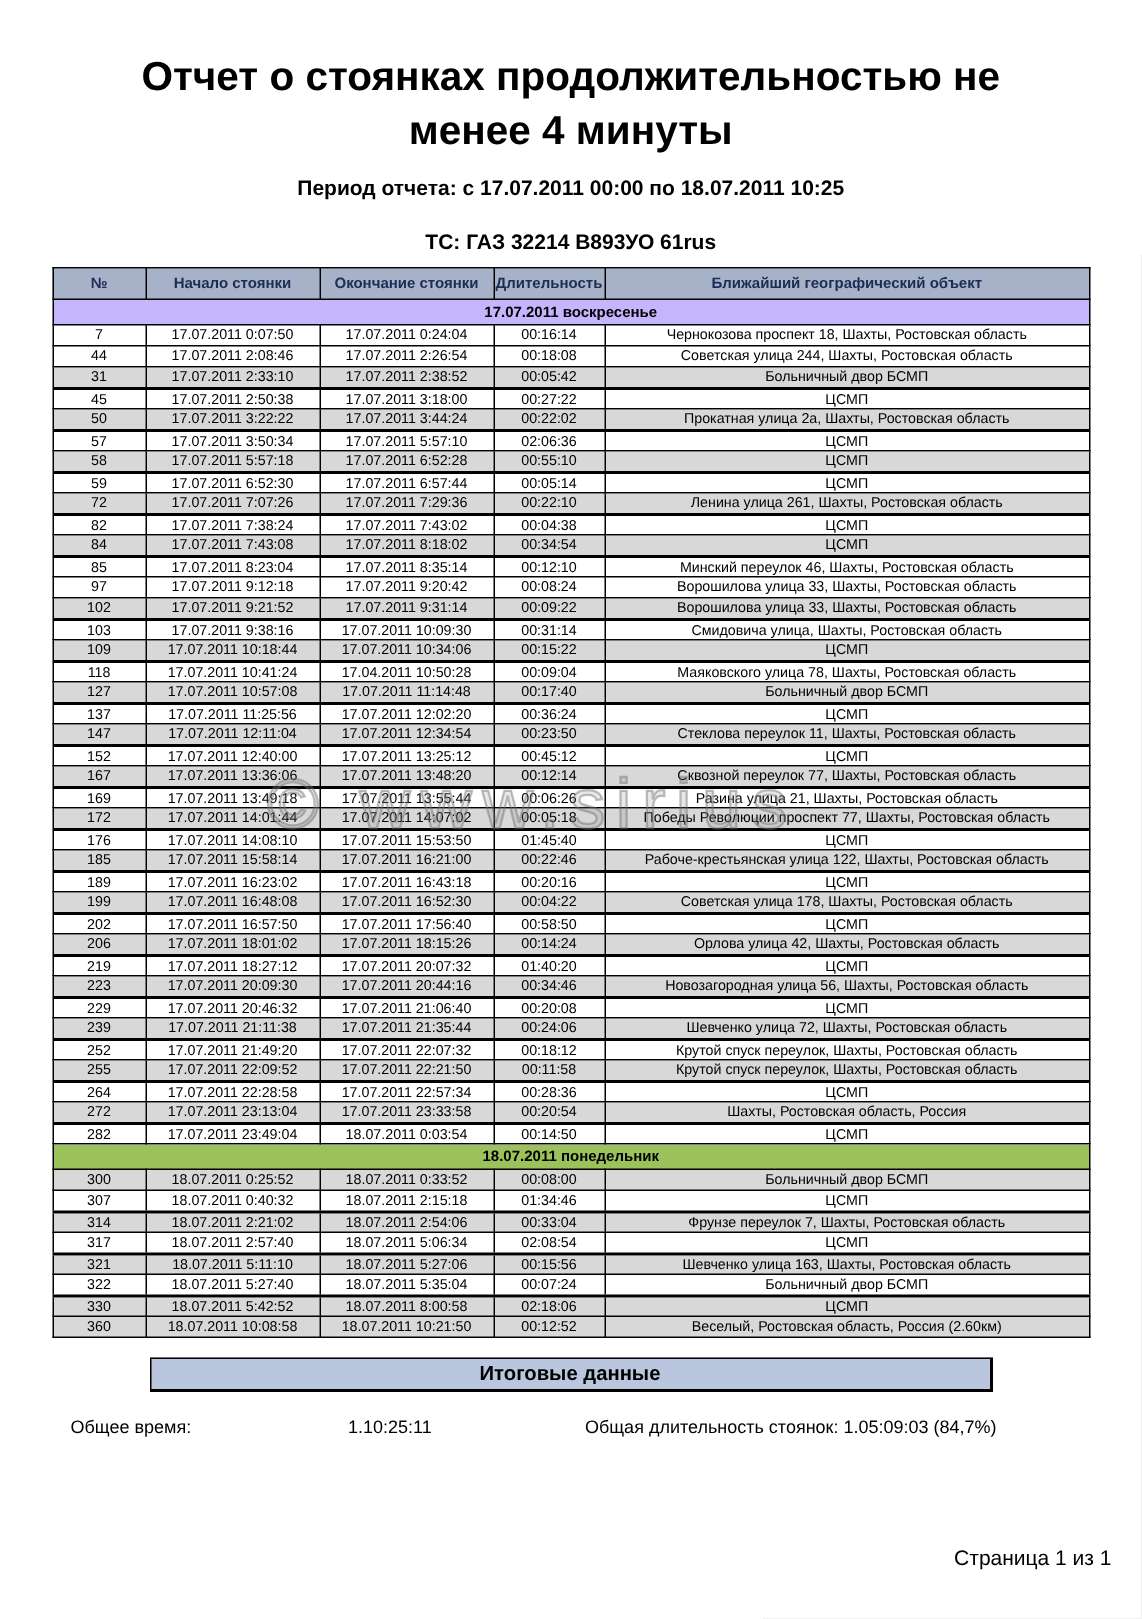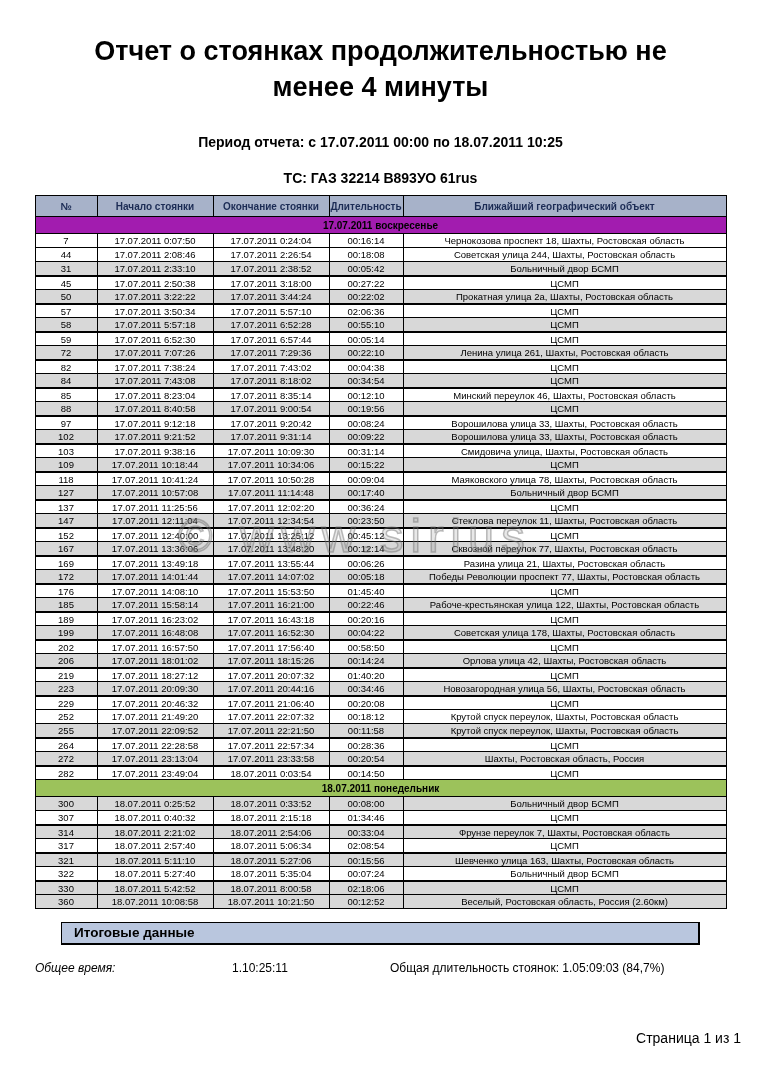--- a/index.html
+++ b/index.html
@@ -18,21 +18,21 @@
     max-width:625px;
     text-align:center;
     font-size:27px;
     font-weight:bold;
     line-height:1.32;
   }
   .subline {
     text-align:center;
     font-size:14px;
     font-weight:bold;
-    margin-top:29px;
+    margin-top:12px;
   }
   .subline.tc { margin-top:20px; }
   table.stops {
     width:691px;
     margin:9px auto 0;
     border-collapse:collapse;
     font-size:9.5px;
     table-layout:fixed;
   }
   table.stops, table.stops td, table.stops th { border:1px solid #000; }
@@ -68,38 +68,39 @@
     font-size:47px;
     font-weight:normal;
     letter-spacing:7px;
     white-space:nowrap;
     color:rgba(130,130,130,0.18);
     -webkit-text-stroke:1.5px rgba(110,110,110,0.45);
     pointer-events:none;
     z-index:5;
   }
   .summary-bar {
-    width:639px;
+    width:562px;
     margin:13px auto 0;
     background:#b9c6de;
     border:1px solid #000;
     border-bottom:2.5px solid #000;
     border-right:2.5px solid #000;
     font-size:13.5px;
     font-weight:bold;
     padding:2px 12px 3px;
+    text-align:center;
   }
   .summary-line {
     position:relative;
     width:691px;
     margin:16px auto 0;
     font-size:12px;
     height:16px;
   }
-  .summary-line .lbl   { position:absolute; left:0;font-style:italic; }
+  .summary-line .lbl   { position:absolute; left:12px; }
   .summary-line .val   { position:absolute; left:197px; }
   .summary-line .total { position:absolute; left:355px; }
   .page-num {
     position:absolute;
     right:20px; top:1030px;
     font-size:14px;
   }
 </style>
 </head>
 <body>
@@ -122,21 +123,21 @@
       <tr>
           <th>№</th>
           <th>Начало стоянки</th>
           <th>Окончание стоянки</th>
           <th>Длительность</th>
           <th>Ближайший географический объект</th>
         </tr>
     </thead>
     <tbody>
         <tr class="section-row">
-          <td colspan="5" style="background: #a21caf;">17.07.2011 воскресенье</td>
+          <td colspan="5" style="background: #c4b5fd;">17.07.2011 воскресенье</td>
         </tr>
         <tr class="white">
           <td>7</td>
           <td>17.07.2011 0:07:50</td>
           <td>17.07.2011 0:24:04</td>
           <td>00:16:14</td>
           <td>Чернокозова проспект 18, Шахты, Ростовская область</td>
         </tr>
         <tr class="white">
           <td>44</td>
@@ -208,27 +209,20 @@
           <td>00:34:54</td>
           <td>ЦСМП</td>
         </tr>
         <tr class="white">
           <td>85</td>
           <td>17.07.2011 8:23:04</td>
           <td>17.07.2011 8:35:14</td>
           <td>00:12:10</td>
           <td>Минский переулок 46, Шахты, Ростовская область</td>
         </tr>
-        <tr class="gray pair-end">
-          <td>88</td>
-          <td>17.07.2011 8:40:58</td>
-          <td>17.07.2011 9:00:54</td>
-          <td>00:19:56</td>
-          <td>ЦСМП</td>
-        </tr>
         <tr class="white">
           <td>97</td>
           <td>17.07.2011 9:12:18</td>
           <td>17.07.2011 9:20:42</td>
           <td>00:08:24</td>
           <td>Ворошилова улица 33, Шахты, Ростовская область</td>
         </tr>
         <tr class="gray pair-end">
           <td>102</td>
           <td>17.07.2011 9:21:52</td>
@@ -246,21 +240,21 @@
         <tr class="gray pair-end">
           <td>109</td>
           <td>17.07.2011 10:18:44</td>
           <td>17.07.2011 10:34:06</td>
           <td>00:15:22</td>
           <td>ЦСМП</td>
         </tr>
         <tr class="white">
           <td>118</td>
           <td>17.07.2011 10:41:24</td>
-          <td>17.07.2011 10:50:28</td>
+          <td>17.04.2011 10:50:28</td>
           <td>00:09:04</td>
           <td>Маяковского улица 78, Шахты, Ростовская область</td>
         </tr>
         <tr class="gray pair-end">
           <td>127</td>
           <td>17.07.2011 10:57:08</td>
           <td>17.07.2011 11:14:48</td>
           <td>00:17:40</td>
           <td>Больничный двор БСМП</td>
         </tr>
@@ -361,20 +355,27 @@
           <td>17.07.2011 20:44:16</td>
           <td>00:34:46</td>
           <td>Новозагородная улица 56, Шахты, Ростовская область</td>
         </tr>
         <tr class="white">
           <td>229</td>
           <td>17.07.2011 20:46:32</td>
           <td>17.07.2011 21:06:40</td>
           <td>00:20:08</td>
           <td>ЦСМП</td>
+        </tr>
+        <tr class="gray pair-end">
+          <td>239</td>
+          <td>17.07.2011 21:11:38</td>
+          <td>17.07.2011 21:35:44</td>
+          <td>00:24:06</td>
+          <td>Шевченко улица 72, Шахты, Ростовская область</td>
         </tr>
         <tr class="white">
           <td>252</td>
           <td>17.07.2011 21:49:20</td>
           <td>17.07.2011 22:07:32</td>
           <td>00:18:12</td>
           <td>Крутой спуск переулок, Шахты, Ростовская область</td>
         </tr>
         <tr class="gray pair-end">
           <td>255</td>

